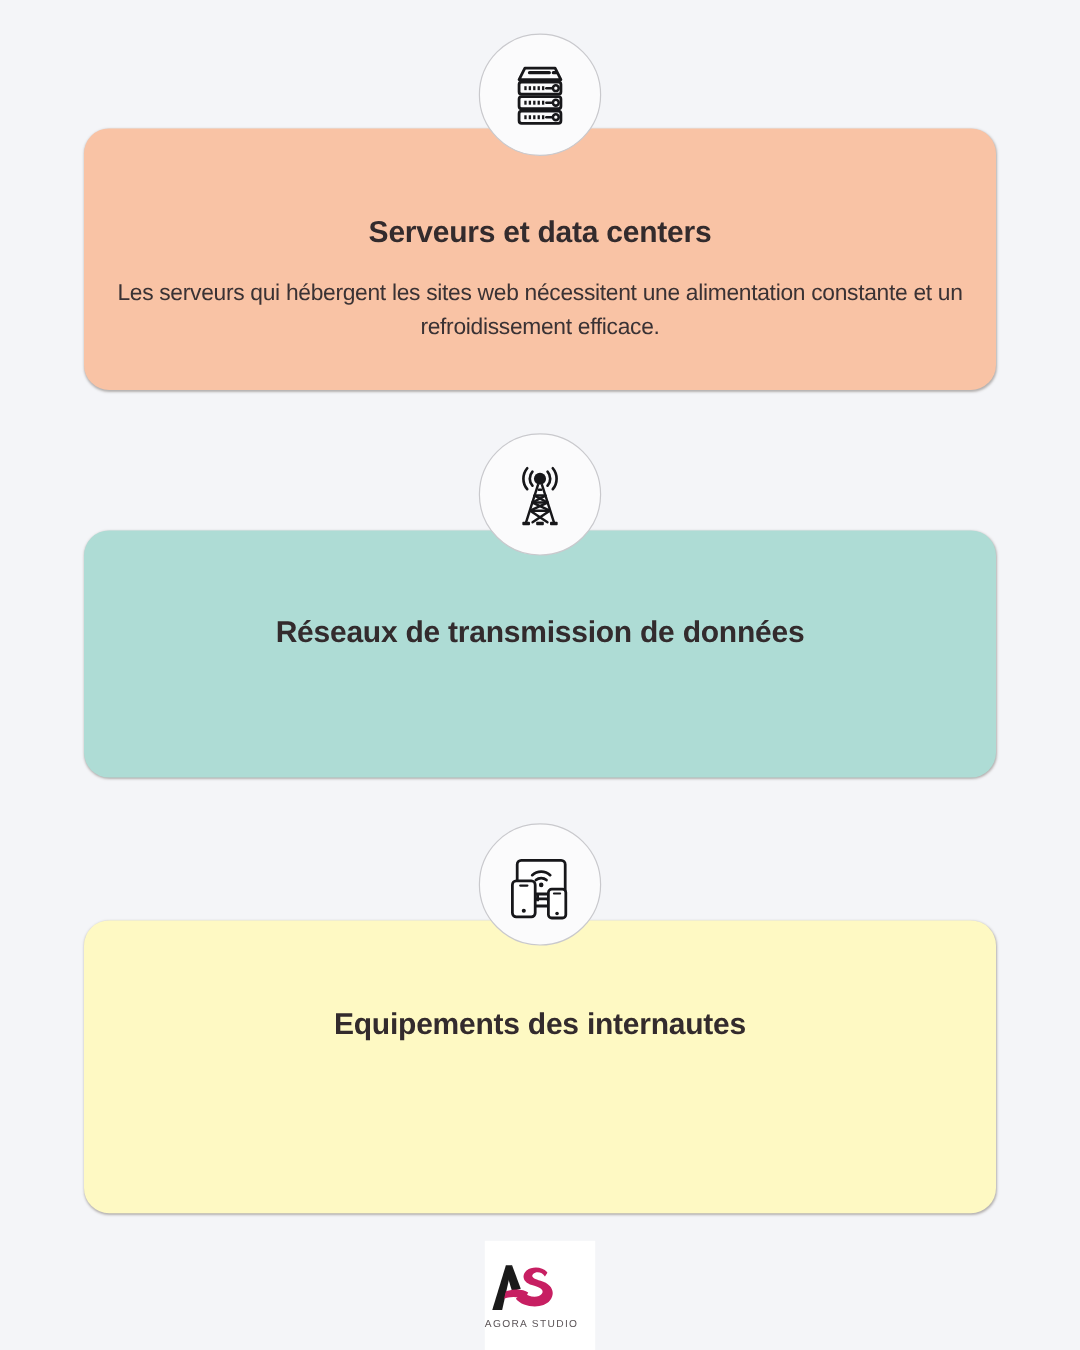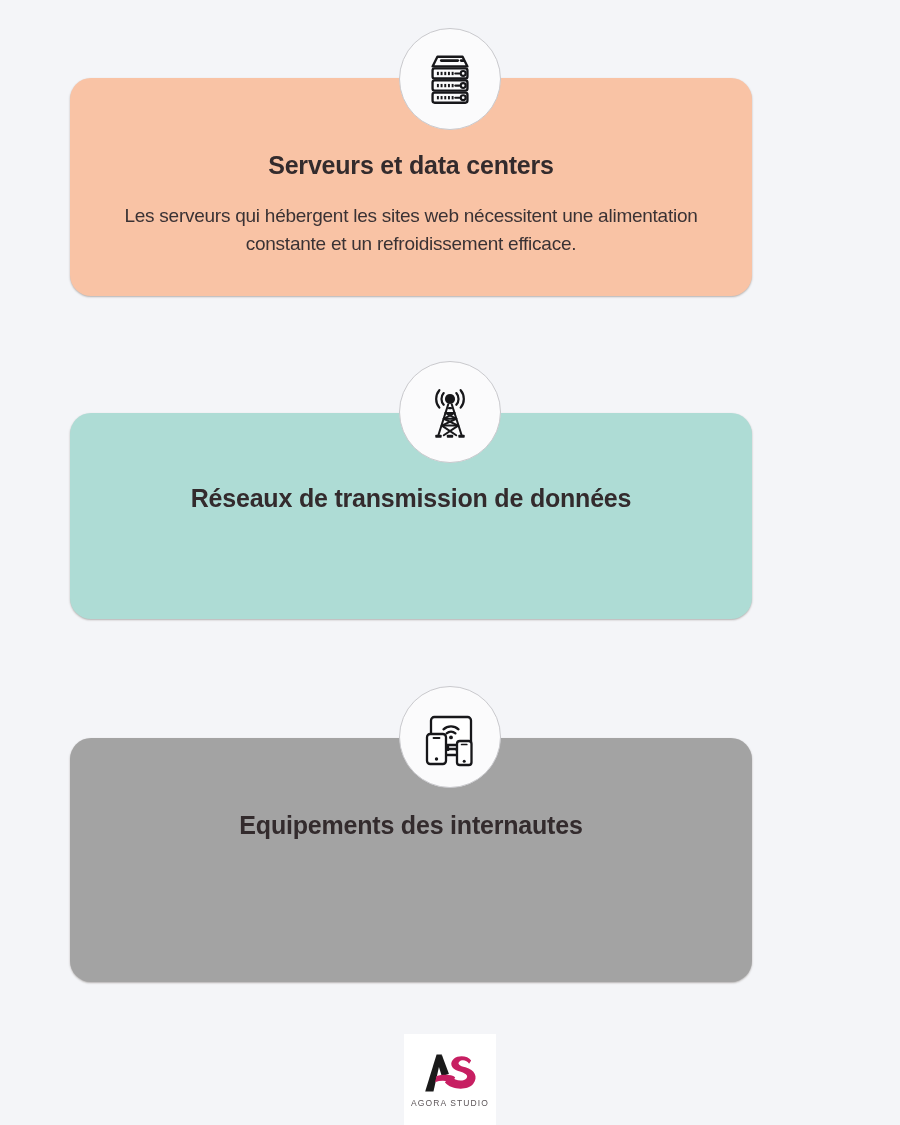--- a/index.html
+++ b/index.html
@@ -26,23 +26,24 @@
   
   .card-block {
     position: absolute;
     left: 0;
     width: 900px;
   }
 
   .card {
     position: absolute;
     left: 70px;
-    width: 682px;
+    width: 760px;
     border-radius: 21px;
     box-shadow: 0 1px 2px rgba(60,50,40,.35);
+    margin-top: 29px;
   }
 
   .card-inner {
     padding: 0 26px;
     text-align: center;
   }
 
   .card-title {
     font-weight: bold;
     font-size: 25px;
@@ -94,21 +95,21 @@
   
   .logo {
     position: absolute;
     left: 404px;
     top: 1034px;
     width: 92px;
     height: 91px;
     background: #ffffff;
     display: flex;
     flex-direction: column;
-    align-items: center;
+    align-items: flex-start;
     justify-content: center;
   }
   .logo-mark { width: 62px; height: 44px; display: block; }
   .logo-text {
     font-size: 8.5px;
     letter-spacing: 1.1px;
     color: #5c5558;
     margin-top: 3px;
     font-family: "Liberation Sans", sans-serif;
   }
@@ -221,21 +222,21 @@
         </g>
         <circle cx="18.5" cy="54" r="1.7" fill="#17171a"></circle>
         <line x1="15.5" y1="33" x2="21.5" y2="33" stroke="#17171a" stroke-width="1.8" stroke-linecap="round"></line>
         <g fill="#ffffff" stroke="#17171a" stroke-width="2.3" stroke-linejoin="round">
           <rect x="39" y="36" width="14.5" height="24" rx="2.8"></rect>
         </g>
         <circle cx="46.2" cy="56.3" r="1.5" fill="#17171a"></circle>
         <line x1="43.6" y1="39.5" x2="48.8" y2="39.5" stroke="#17171a" stroke-width="1.7" stroke-linecap="round"></line>
       </svg>
     </div>
-    <div class="card" style="background:#a3a3a3">
+    <div class="card" style="background:#fef9c3">
       <div class="card-inner">
         <div class="card-title">Equipements des internautes</div>
       </div>
     </div>
   </div>
 
   <div class="logo">
     <svg class="logo-mark" viewBox="0 0 120 84" aria-hidden="true">
       <path d="M44 6 L28 78 L12 78 L34 6 Z" fill="#1a1a1a"></path>
       <path d="M44 6 L58 44 L44 48 L36 22 Z" fill="#1a1a1a"></path>

